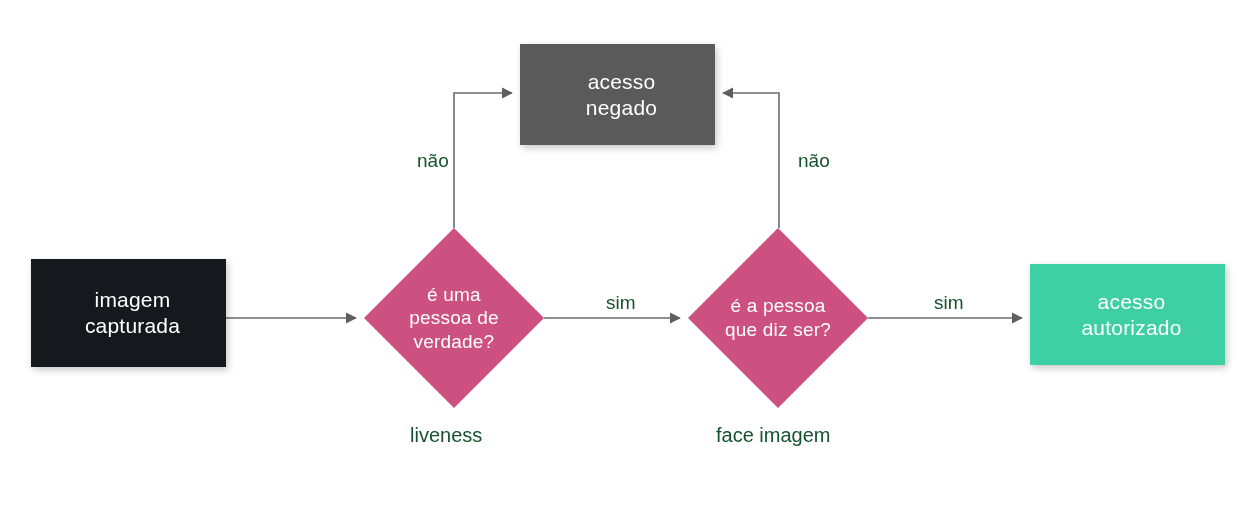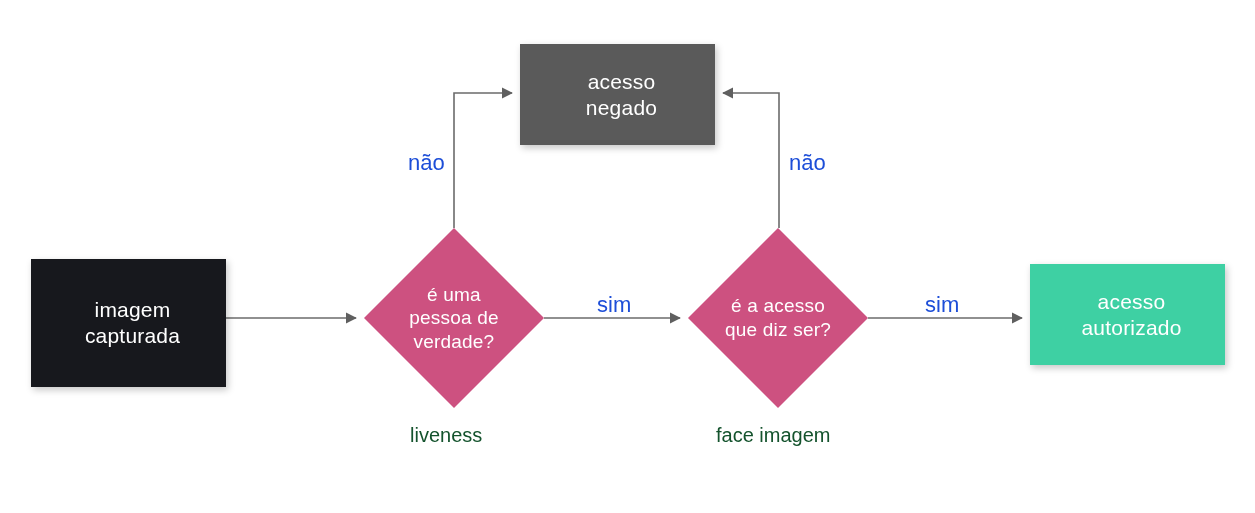--- a/index.html
+++ b/index.html
@@ -40,21 +40,21 @@
     line-height: 1.22;
     white-space: pre-line;
     letter-spacing: 0.2px;
     padding-left: 8px;
   }
   .rect {
     box-shadow: 2px 3px 7px rgba(0,0,0,0.22);
   }
   .node-captured {
     left: 31px;  top: 259px;
-    width: 195px; height: 128px;
+    width: 195px; height: 108px;
     background: #17181d;
     font-size: 21px;
   }
   .node-denied {
     left: 520px; top: 44px;
     width: 195px; height: 101px;
     background: #5a5a5a;
     font-size: 21px;
   }
   .node-authorized {
@@ -99,23 +99,24 @@
     position: absolute;
     color: #14532d;
     font-size: 20px;
     white-space: nowrap;
   }
   .cap-liveness  { left: 410px; top: 424px; }
   .cap-facematch { left: 716px; top: 424px; }
 
   .edge-label {
     position: absolute;
-    color: #1d4ed8;
-    font-size: 22px;
+    color: #14532d;
+    font-size: 19px;
     white-space: nowrap;
+    margin-left: 9px;
   }
   .lbl-nao-left   { left: 408px; top: 150px; }
   .lbl-nao-right  { left: 789px; top: 150px; }
   .lbl-sim-mid    { left: 597px; top: 292px; }
   .lbl-sim-right  { left: 925px; top: 292px; }
 </style>
 </head>
 <body>
 
 <div id="canvas">
@@ -159,21 +160,21 @@
 
   <div class="diamond-wrap diamond-liveness">
     <div class="diamond-shape"></div>
     <div class="diamond-label">é uma
 pessoa de
 verdade?</div>
   </div>
 
   <div class="diamond-wrap diamond-facematch">
     <div class="diamond-shape"></div>
-    <div class="diamond-label">é a acesso
+    <div class="diamond-label">é a pessoa
 que diz ser?</div>
   </div>
 
   <div class="caption cap-liveness">liveness</div>
 
   <div class="caption cap-facematch">face imagem</div>
 
   <div class="edge-label lbl-nao-left">não</div>
 
   <div class="edge-label lbl-sim-mid">sim</div>

